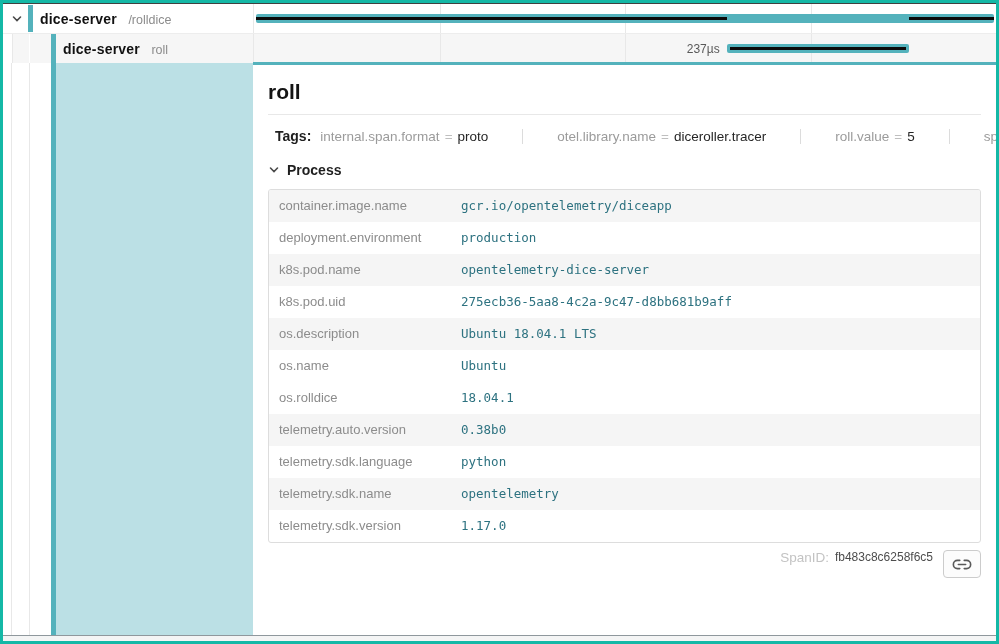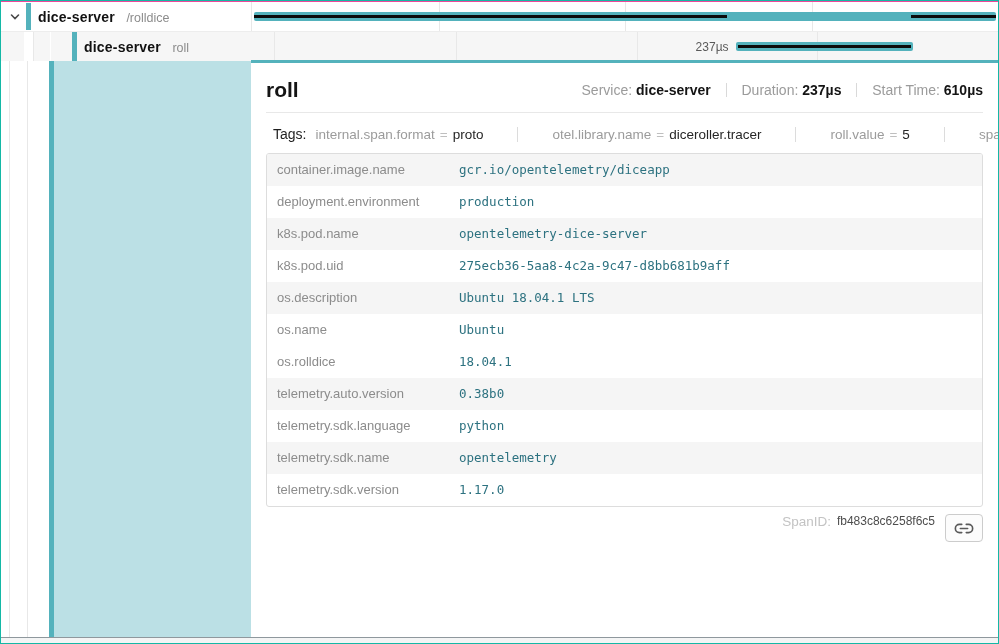--- a/index.html
+++ b/index.html
@@ -1,24 +1,24 @@
 <!DOCTYPE html>
 <html><head>
 <meta charset="utf-8">
 <style>
   html,body{margin:0;padding:0;background:#fff;}
   .window{
     position:relative;width:999px;height:644px;box-sizing:border-box;
-    border:1px solid #14b8a6;background:#ec4899;overflow:hidden;
+    border:3px solid #14b8a6;background:#404040;overflow:hidden;
     font-family:"Liberation Sans",sans-serif;color:#262626;
   }
   
   .span-row{position:absolute;left:0;right:0;height:29px;display:flex;}
   .row1{top:1px;border-bottom:1px solid #ededed;background:#fff;}
-  .row2{top:31px;background:#f6f6f6;padding-left:23px;}
+  .row2{top:31px;background:#f6f6f6;}
   .name-col{position:relative;width:250px;box-sizing:border-box;display:flex;align-items:center;}
   .chev-btn{position:absolute;left:7px;top:8px;width:14px;height:14px;display:flex;align-items:center;justify-content:center;cursor:pointer;background:none;border:none;padding:0;}
   .swatch{position:absolute;top:1px;bottom:1px;width:5px;background:#54b2bc;}
   .row1 .swatch{left:25px;}
   .row2 .swatch{left:48px;top:0;bottom:0;}
   .span-name-wrap{white-space:nowrap;overflow:hidden;}
   .row1 .span-name-wrap{padding-left:37px;}
   .row2 .span-name-wrap{padding-left:60px;}
   .svc{font-size:14px;font-weight:600;color:#111;letter-spacing:.2px;}
   .op{font-size:12.5px;color:#8c8c8c;margin-left:7px;}
@@ -40,21 +40,21 @@
   .rail-fill{position:absolute;left:53px;right:0;top:0;bottom:0;background:#bbe0e5;}
   .panel{position:absolute;left:250px;right:0;top:-1px;bottom:0;background:#fff;
     border-top:3px solid #54b2bc;box-sizing:border-box;padding:14px 15px 0 15px;}
   .head{display:flex;justify-content:space-between;align-items:center;}
   .title{font-size:21px;font-weight:600;color:#141414;margin:0;line-height:26px;}
   .meta{font-size:14px;color:#9b9b9b;white-space:nowrap;}
   .meta b{color:#141414;font-weight:700;}
   .msep{display:inline-block;width:1px;height:14px;background:#d9d9d9;margin:0 11px;vertical-align:-2px;}
   .hdiv{height:1px;background:#e8e8e8;margin-top:9px;}
   .accordion{display:flex;align-items:center;margin-top:10px;min-height:22px;cursor:pointer;}
-  .acc-label{font-weight:400;font-size:14px;color:#1f1f1f;margin:0 9px 0 7px;}
+  .acc-label{font-weight:700;font-size:14px;color:#1f1f1f;margin:0 9px 0 7px;}
   .tags-summary{display:flex;align-items:center;font-size:13.5px;white-space:nowrap;gap:22px;}
   .tag-item .tk{color:#9b9b9b;}
   .tag-item .teq{color:#bfbfbf;margin:0 5px;}
   .tag-item .tv{color:#262626;}
   .tag-sep{width:1px;height:15px;background:#dcdcdc;margin:0 12px;}
   .proc-acc{margin-top:12px;}
   .kv-wrap{margin-top:8px;border:1px solid #ddd;border-radius:3px;overflow:hidden;}
   table.kv{width:100%;border-collapse:collapse;font-size:13px;}
   table.kv tr.alt{background:#f5f5f5;}
   table.kv td{padding:8px 10px;vertical-align:top;line-height:16px;}
@@ -120,49 +120,45 @@
     <div class="rail">
       <span class="vguide vg1"></span>
       <span class="vguide vg2"></span>
       <span class="rail-stripe"></span>
       <span class="rail-fill"></span>
     </div>
 
     <div class="panel">
       <div class="head">
         <h2 class="title">roll</h2>
-        <div class="meta">
-          <span>Service:</span>
-          <b>dice-server</b>
-          <span class="msep"></span>
-          <span>Duration:</span>
-          <b>237µs</b>
-          <span class="msep"></span>
-          <span>Start Time:</span>
-          <b>610µs</b>
-        </div>
       </div>
       <div class="hdiv"></div>
 
       <div class="accordion">
         <svg class="rot-right" width="12" height="12" viewBox="0 0 12 12">
             <polyline points="2.5,4 6,7.5 9.5,4" fill="none" stroke="#4a4a4a" stroke-width="1.6" stroke-linecap="round"></polyline>
           </svg>
         <span class="acc-label">Tags:</span>
         <span class="tags-summary">
             <span class="tag-item"><span class="tk">internal.span.format</span><span class="teq">=</span><span class="tv">proto</span></span>
             <span class="tag-sep"></span>
             <span class="tag-item"><span class="tk">otel.library.name</span><span class="teq">=</span><span class="tv">diceroller.tracer</span></span>
             <span class="tag-sep"></span>
             <span class="tag-item"><span class="tk">roll.value</span><span class="teq">=</span><span class="tv">5</span></span>
             <span class="tag-sep"></span>
             <span class="tag-item"><span class="tk">span.kind</span><span class="teq">=</span><span class="tv">internal</span></span>
           </span>
       </div>
 
+      <div class="accordion proc-acc">
+        <svg width="12" height="12" viewBox="0 0 12 12">
+            <polyline points="2.5,4 6,7.5 9.5,4" fill="none" stroke="#4a4a4a" stroke-width="1.6" stroke-linecap="round"></polyline>
+          </svg>
+        <span class="acc-label">Process</span>
+      </div>
 
       <div class="kv-wrap">
         <table class="kv">
           <tbody>
               <tr class="alt">
                 <td class="k">container.image.name</td>
                 <td class="v">gcr.io/opentelemetry/diceapp</td>
               </tr>
               <tr>
                 <td class="k">deployment.environment</td>

